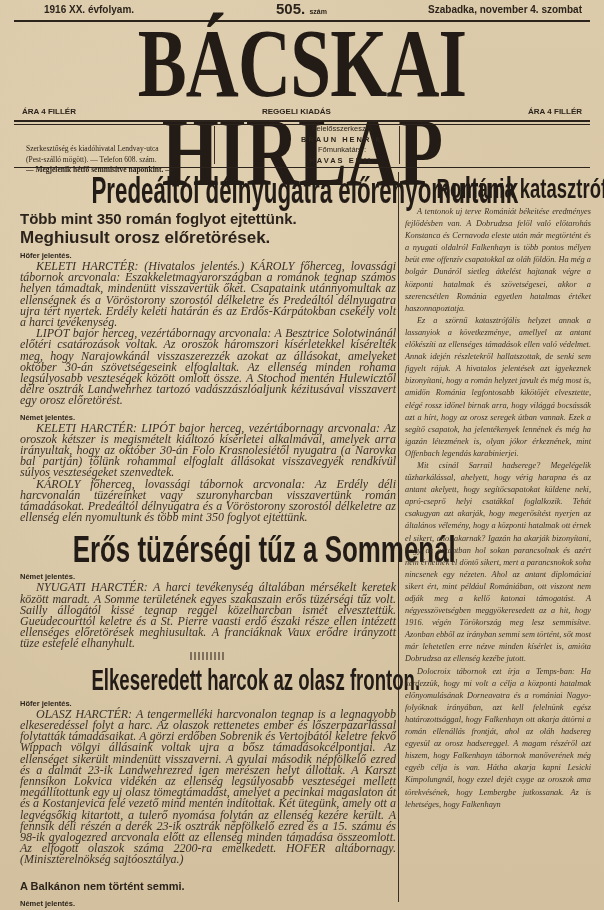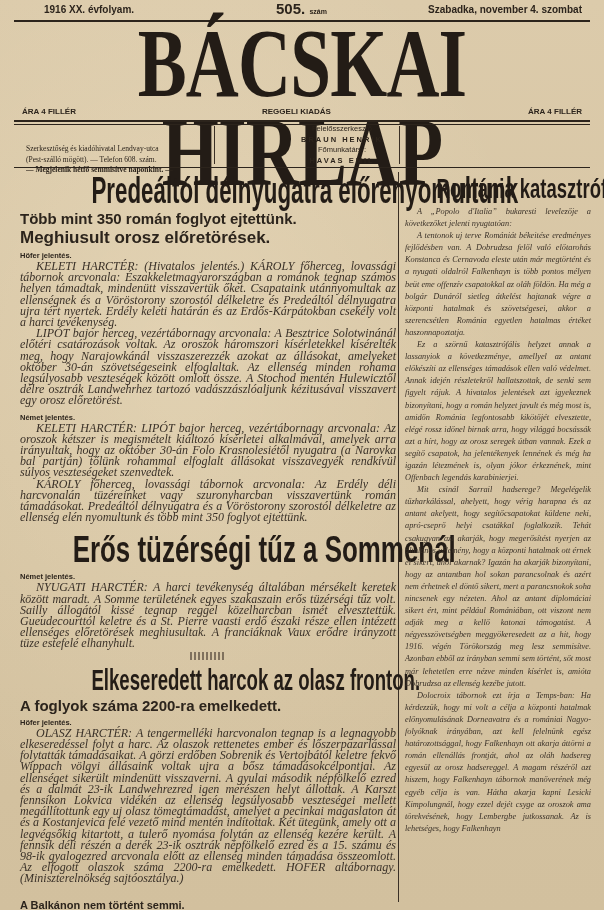--- a/index.html
+++ b/index.html
@@ -97,33 +97,31 @@
 
     <div style="margin-top:8px;">
       <div class="cond-head" style="font-size:36px;line-height:38px;transform:scaleX(0.72);">Erős tüzérségi tűz a Sommenál</div>
       <div class="src">Német jelentés.</div>
       <p class="para">NYUGATI HARCTÉR: A harci tevékenység általában mérsékelt keretek között maradt. A Somme területének egyes szakaszain erős tüzérségi tűz volt. Sailly állogától kissé tegnap reggel közelharcban ismét elvesztettük. Gueudecourttól keletre és a St. Pierre vaasti erdő északi része ellen intézett ellenséges előretörések meghiusultak. A franciáknak Vaux erődre irányzott tüze estefelé elhanyhult.</p>
       <div class="ornament"></div>
     </div>
 
     <div style="margin-top:4px;">
       <div class="cond-head" style="font-size:30px;line-height:32px;">Elkeseredett harcok az olasz fronton.</div>
-      <div class="sub-head" style="font-size:15px;line-height:19px;">A foglyok száma 2200-ra emelkedett.</div>
       <div class="src">Höfer jelentés.</div>
       <p class="para">OLASZ HARCTÉR: A tengermelléki harcvonalon tegnap is a legnagyobb elkeseredéssel folyt a harc. Az olaszok rettenetes ember és lőszerpazarlással folytatták támadásaikat. A görzi erdőben Sobrenik és Vertojbától keletre fekvő Wippach völgyi állásaink voltak ujra a bősz támadásokcélpontjai. Az ellenséget sikerült mindenütt visszaverni. A gyulai második népfölkelő ezred és a dalmát 23-ik Landwehrezred igen merészen helyt állottak. A Karszt fennsíkon Lokvica vidékén az ellenség legsúlyosabb veszteségei mellett megállítottunk egy uj olasz tömegtámadást, amelyet a pecinkai magaslaton át és a Kostanjevica felé vezető mind mentén indítottak. Két ütegünk, amely ott a legvégsőkig kitartott, a tulerő nyomása folytán az ellenség kezére került. A fennsík déli részén a derék 23-ik osztrák népfölkelő ezred és a 15. számu és 98-ik gyalogezred arcvonala előtt az ellenség minden támadása összeomlott. Az elfogott olaszok száma 2200-ra emelkedett. HÖFER altábornagy. (Miniszterelnökség sajtóosztálya.)</p>
     </div>
 
     <div style="margin-top:10px;">
       <div class="sub-head" style="font-size:11px;line-height:20px;">A Balkánon nem történt semmi.</div>
       <div class="src">Német jelentés.</div>
     </div>
   </div>
 
   <div class="col-right">
     <div class="cond-head" style="font-size:28px;line-height:34px;transform:scaleX(0.66);">Románia katasztrófája.</div>
-    <p class="rpara">A „Popolo d'Italia” bukaresti levelezője a következőket jelenti nyugtatóan:</p>
     <p class="rpara">A tentonok uj terve Romániát békeitése eredményes fejlődésben van. A Dobrudzsa felől való előtarohás Konstanca és Cernavoda eleste után már megtörtént és a nyugati oldalról Falkenhayn is több pontos mélyen beüt eme offenzív csapatokkal az oláh földön. Ha még a bolgár Dunáról sietleg átkelést hajtanak végre a központi hatalmak és szövetségesei, akkor a szerencsétlen Románia egyetlen hatalmas értéket haszonnapoztatja.</p>
     <p class="rpara">Ez a szörnű katasztrófális helyzet annak a lassanyiok a következménye, amellyel az antant előkészíti az ellenséges támadások ellen való védelmet. Annak idején részletekről hallatszottak, de senki sem figyelt rájuk. A hivatalos jelentések azt igyekeznek bizonyítani, hogy a román helyzet javult és még most is, amidőn Románia legfontosabb kikötőjét elvesztette, elégé rossz időnel birnak arra, hogy világgá bocsássák azt a hírt, hogy az orosz seregek útban vannak. Ezek a segítő csapatok, ha jelentékenyek lennének és még ha igazán létezmének is, olyan jókor érkeznének, mint Offenbach legendás karabinierjei.</p>
     <p class="rpara">Mit csinál Sarrail hadserege? Megelégelik tűzharkálással, ahelyett, hogy vérig harapna és az antant akelyett, hogy segítőcsapatokat küldene neki, apró-cseprő helyi csatákkal foglalkozik. Tehát csakugyan azt akarják, hogy megerősítést nyerjen az általános vélemény, hogy a központi hatalmak ott érnek el sikert, ahol akarnak? Igazán ha akarják bizonyítani, hogy az antantban hol sokan parancsolnak és azért nem érhetnek el döntő sikert, mert a parancsnokok soha nincsenek egy nézeten. Ahol az antant diplomáciai sikert ért, mint például Romániában, ott viszont nem adják meg a kellő katonai támogatást. A négyesszövetségben meggyökeresedett az a hit, hogy 1916. végén Törökország meg lesz semmisítve. Azonban ebből az irányban semmi sem történt, sőt most már lehetetlen erre nézve minden kísérlet is, amióta Dobrudzsa az ellenség kezébe jutott.</p>
     <p class="rpara">Dolocroix tábornok ezt írja a Temps-ban: Ha kérdezzük, hogy mi volt a célja a központi hatalmak előnyomulásának Dorneavatra és a romániai Nagyo-folyóknak irányában, azt kell felelnünk egész határozottsággal, hogy Falkenhayn ott akarja áttörni a román ellenállás frontját, ahol az oláh hadsereg egyesül az orosz hadsereggel. A magam részéről azt hiszem, hogy Falkenhayn tábornok manőverének még egyéb célja is van. Hátha akarja kapni Lesicki Kimpolungnál, hogy ezzel dejét csyge az oroszok ama törekvésének, hogy Lembergbe jutkossanak. Az is lehetséges, hogy Falkenhayn</p>
   </div>
 
 </div>
 
 </body></html>

